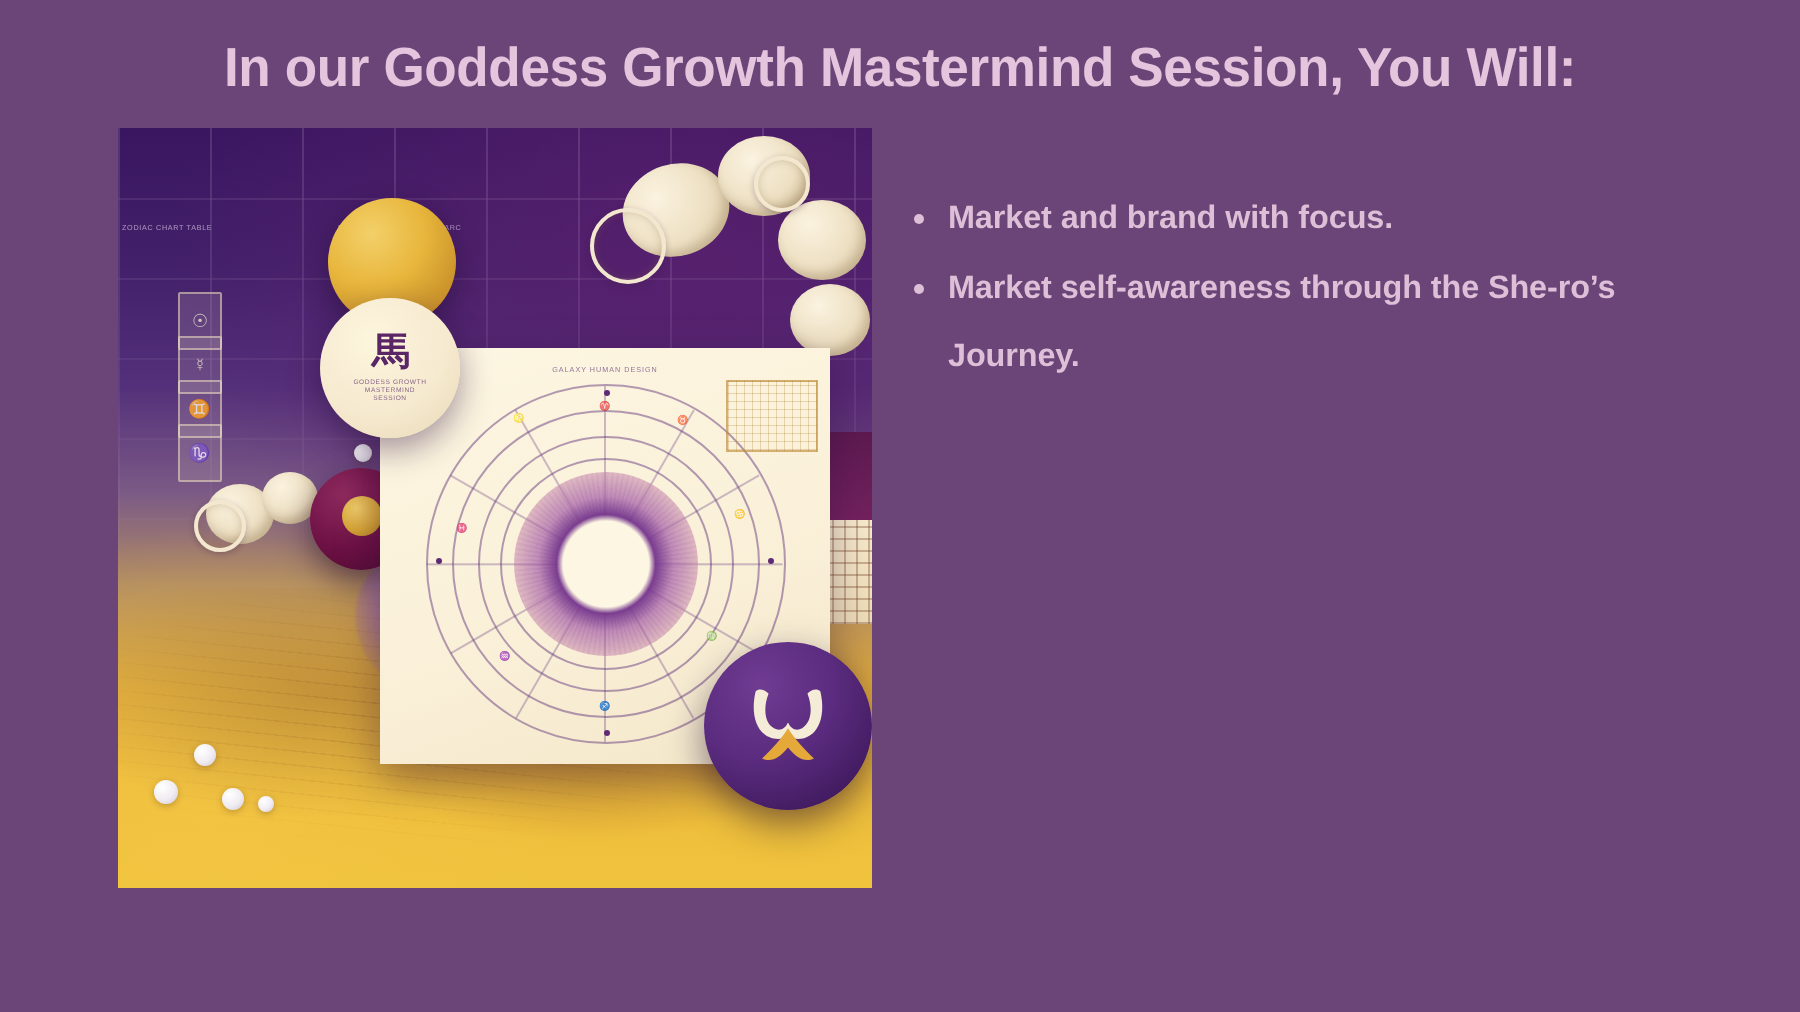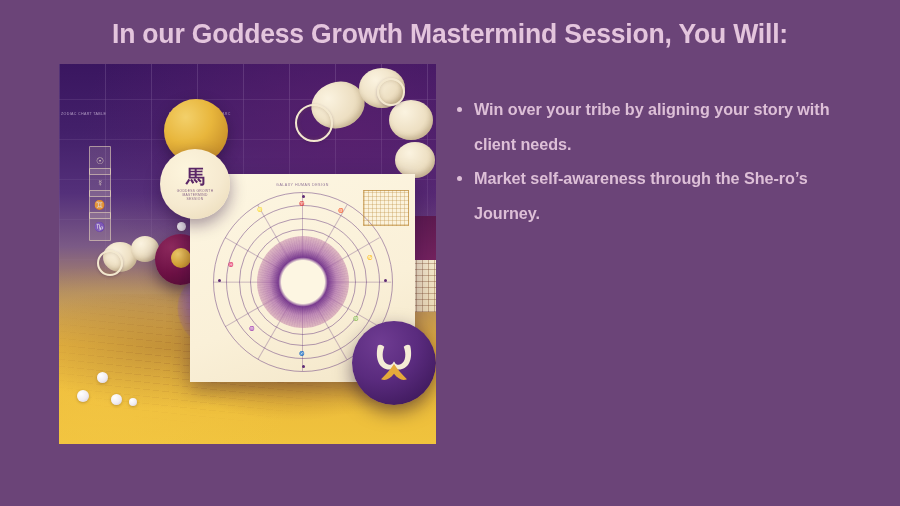--- a/index.html
+++ b/index.html
@@ -539,17 +539,17 @@
           <path d="M20 18 C14 44, 24 62, 41 62 C50 62, 54 55, 50 47 C47 53, 42 55, 37 52 C28 47, 27 33, 32 20 C28 16, 23 15, 20 18 Z" fill="#f4ecd6"></path>
           <path d="M80 18 C86 44, 76 62, 59 62 C50 62, 46 55, 50 47 C53 53, 58 55, 63 52 C72 47, 73 33, 68 20 C72 16, 77 15, 80 18 Z" fill="#f4ecd6"></path>
           <path d="M50 52 C56 62, 66 72, 74 80 C66 84, 58 80, 50 70 C42 80, 34 84, 26 80 C34 72, 44 62, 50 52 Z" fill="#e5a93a"></path>
         </svg>
       </div>
 
     </div>
   </div>
 
   <ul class="bullets">
-    <li>Win over your tribe by aligning your story with client needs.</li>
+    <li>Market and brand with focus.</li>
     <li>Market self-awareness through the She-ro’s Journey.</li>
   </ul>
 
 </div>
 
 </body></html>

